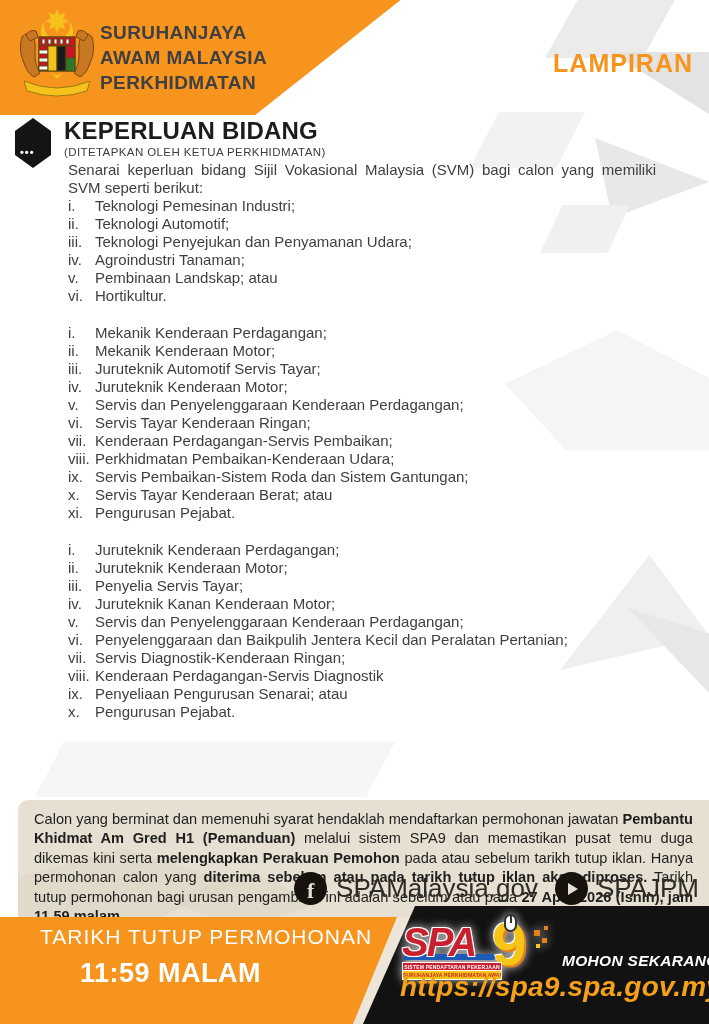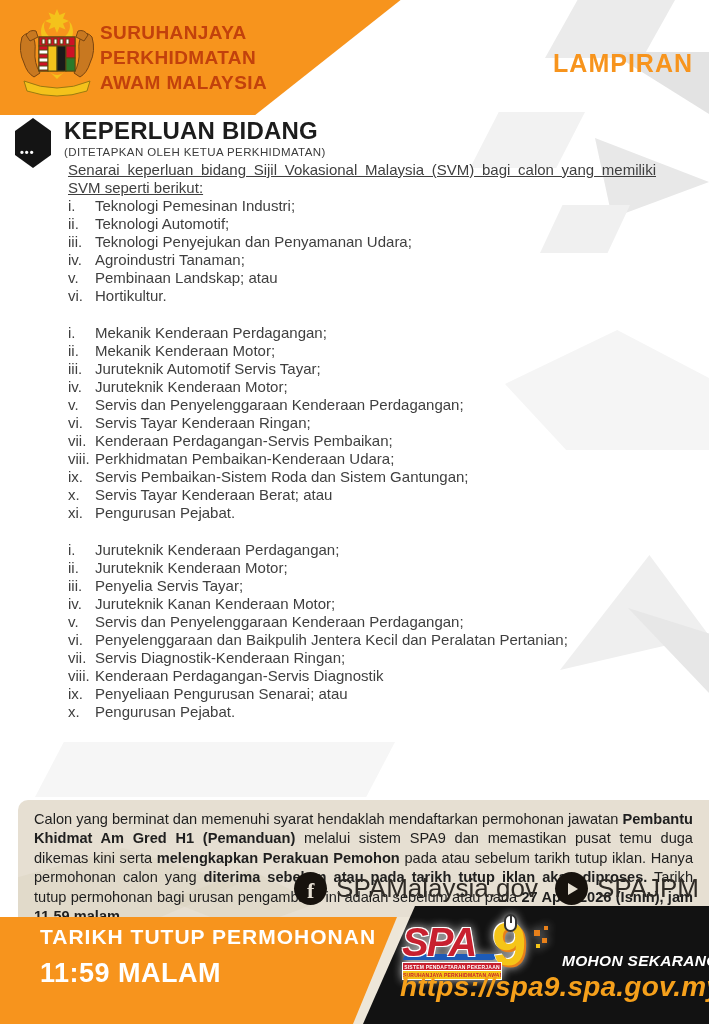--- a/index.html
+++ b/index.html
@@ -13,21 +13,21 @@
   .bg-pattern { position:absolute; inset:0; z-index:0; }
   .shp { position:absolute; }
   
   .header { position:absolute; top:0; left:0; width:709px; height:115px; z-index:3; }
   .header-orange {
     position:absolute; inset:0; background:#F7941D;
     clip-path:polygon(0 0, 56.5% 0, 36% 100%, 0 100%);
   }
   .crest { position:absolute; left:16px; top:7px; width:82px; height:96px; }
   .org-name {
-    position:absolute; left:100px; top:20px; color:#c2410c;
+    position:absolute; left:100px; top:20px; color:#404040;
     font-size:19px; font-weight:700; line-height:25px; letter-spacing:.4px;
   }
   .lampiran {
     position:absolute; right:16px; top:24px; color:#F7941D;
     font-size:25px; font-weight:800; letter-spacing:1px;margin-top:25px;
   }
   
   .title-block { position:absolute; left:15px; top:117px; z-index:3; }
   .hex-badge {
     position:absolute; left:0; top:1px; width:36px; height:50px; background:#141414;
@@ -35,21 +35,21 @@
   }
   .hex-dots { position:absolute; left:5px; top:29px; color:#ffffff; font-size:11px; font-weight:700; letter-spacing:1px; }
   .page-title { position:absolute; left:49px; top:0; white-space:nowrap;
     font-size:24px; font-weight:800; color:#1c1c1c; letter-spacing:.2px; }
   .page-subtitle { position:absolute; left:49px; top:29px; white-space:nowrap;
     font-size:11.5px; font-weight:400; color:#3c3c3c; letter-spacing:.4px; }
   
   .content { position:absolute; left:68px; top:161px; width:588px; z-index:2;
     color:#3f3f3f; font-size:15px; line-height:18px; }
   .section { margin-bottom:19px; }
-  .intro { text-align:justify; margin-bottom:0;text-decoration:underline; }
+  .intro { text-align:justify; margin-bottom:0; }
   .row { display:flex; }
   .num { min-width:27px; flex:0 0 auto; }
   .txt { flex:1 1 auto; }
   
   .notice {
     position:absolute; left:18px; right:0; top:800px; height:117px; z-index:2;
     background:#E6DFD2; border-top-left-radius:10px;
     padding:10px 16px 0 16px;
   }
   .notice-pattern { position:absolute; inset:0; overflow:hidden; border-top-left-radius:10px; }
@@ -66,23 +66,23 @@
   .fb-f { color:#E6DFD2; font-weight:800; font-size:22px; font-family:"Liberation Serif","DejaVu Serif",serif; margin-top:4px; }
   .yt-play { width:0; height:0; border-left:10px solid #E6DFD2; border-top:6px solid transparent; border-bottom:6px solid transparent; margin-left:3px; }
   .soc-label { font-size:26px; color:#2f2b26; margin-right:8px; }
   
   .footer-orange { position:absolute; left:0; top:917px; width:709px; height:107px; background:#F7941D; z-index:3; }
   .footer-stripe { position:absolute; left:0; top:917px; width:709px; height:107px; z-index:4;
     background:#EDE6D8; clip-path:polygon(397px 0, 411px 0, 367px 100%, 353px 100%); }
   .footer-black { position:absolute; left:0; top:906px; width:709px; height:118px; z-index:5;
     background:#121212; clip-path:polygon(415px 0, 100% 0, 100% 100%, 363px 100%); }
   .closing { position:absolute; left:40px; top:925px; z-index:6; color:#ffffff; }
-  .closing-label { font-size:21px; font-weight:700; letter-spacing:1px; margin-bottom:9px; }
+  .closing-label { font-size:21px; font-weight:400; letter-spacing:1px; margin-bottom:9px; }
   .closing-date { font-size:27px; font-weight:800; letter-spacing:.5px; }
-  .closing-time { font-size:27px; font-weight:800; letter-spacing:.5px; }
+  .closing-time { font-size:27px; font-weight:800; letter-spacing:.5px;margin-left:40px; }
   .cta { position:absolute; left:562px; top:952px; z-index:6; color:#ffffff;
     font-size:15.5px; font-weight:800; font-style:italic; letter-spacing:.3px; white-space:nowrap; }
   .url { position:absolute; left:400px; right:6px; top:971px; z-index:6; text-align:right;
     color:#F5A01B; font-size:28px; font-weight:800; font-style:italic; letter-spacing:.2px; white-space:nowrap; }
   
   .spa9 { position:absolute; left:400px; top:916px; width:150px; height:70px; z-index:6;
     filter:drop-shadow(0 0 5px rgba(255,255,255,.75)); }
   .spa-word { position:absolute; left:2px; top:4px; font-size:40px; font-weight:800; font-style:italic;
     color:#C8202F; letter-spacing:-2px;
     text-shadow:-1px -1px 0 #fff,1px -1px 0 #fff,-1px 1px 0 #fff,1px 1px 0 #fff; }
@@ -152,22 +152,22 @@
       <rect x="41" y="39" width="9" height="25" fill="#1a1a1a"></rect>
       <rect x="50" y="39" width="9" height="12" fill="#CE1126"></rect>
       <rect x="50" y="51" width="9" height="13" fill="#2a7a2a"></rect>
       <path d="M33 64 q8 8 16 0 l-8 8 z" fill="#F4C21B" stroke="none"></path>
     </g>
 
     <path d="M8 74 q33 14 66 0 l-3 10 q-30 10 -60 0 z" fill="#F4C21B" stroke="#9a7a10" stroke-width="1"></path>
   </svg>
   <div class="org-name">
     <div>SURUHANJAYA</div>
+    <div>AWAM MALAYSIA</div>
     <div>PERKHIDMATAN</div>
-    <div>AWAM MALAYSIA</div>
   </div>
   <div class="lampiran">LAMPIRAN</div>
 </div>
 
 <div class="title-block">
   <div class="hex-badge"></div>
   <div class="hex-dots">•••</div>
   <div class="page-title">KEPERLUAN BIDANG</div>
   <div class="page-subtitle">(DITETAPKAN OLEH KETUA PERKHIDMATAN)</div>
 </div>

